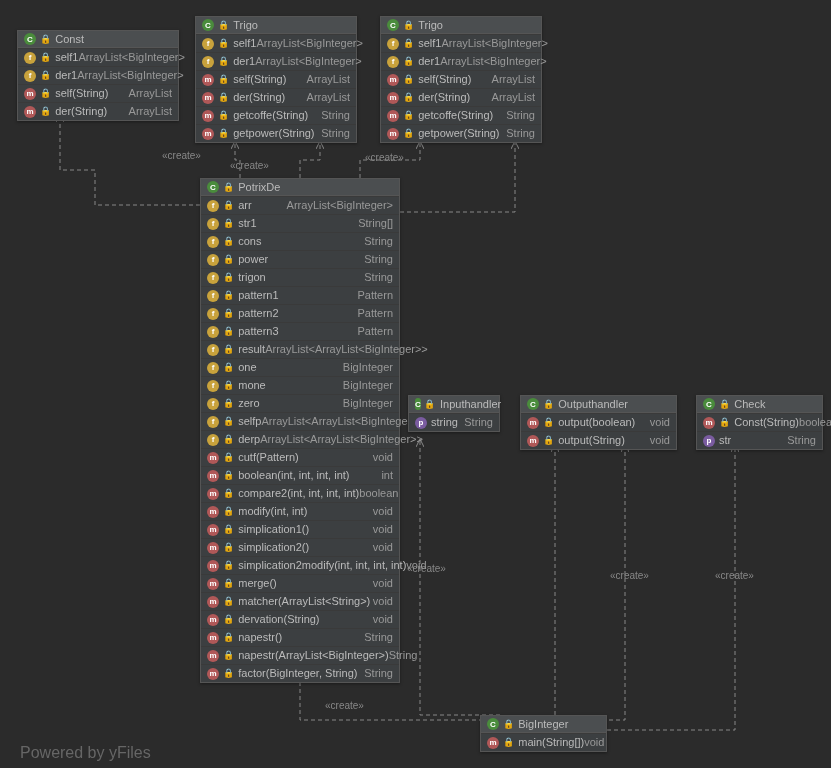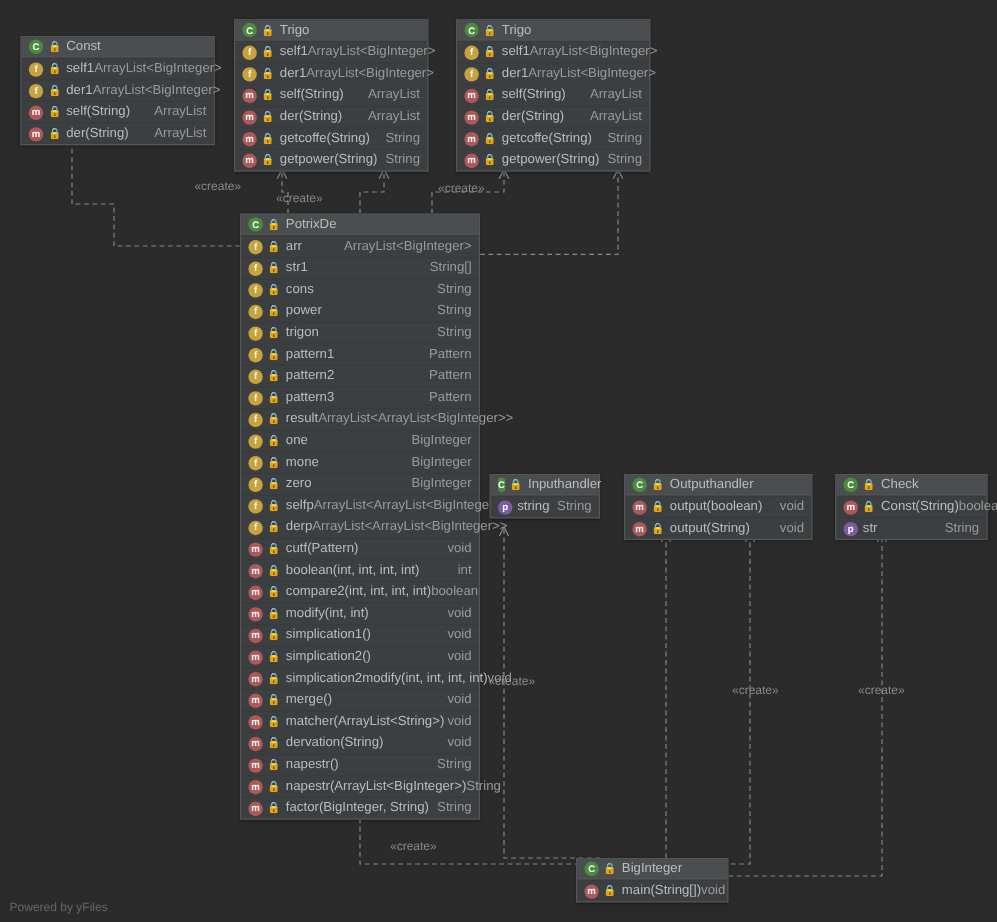--- a/index.html
+++ b/index.html
@@ -8,21 +8,21 @@
 .title{display:flex;align-items:center;gap:4px;padding:2px 6px;background:#4b4e50;border-bottom:1px solid #555}
 .row{display:flex;align-items:center;justify-content:space-between;padding:1px 6px;border-top:1px solid #3a3a3a;line-height:15px}
 .row .left{display:flex;align-items:center;gap:4px;white-space:nowrap}
 .row .right{color:#999;white-space:nowrap}
 .ico{display:inline-flex;align-items:center;justify-content:center;width:12px;height:12px;border-radius:6px;font-size:8px;font-weight:bold;color:#fff}
 .ico.c{background:#4a8c3c}  
 .ico.f{background:#c8a23c}  
 .ico.m{background:#b05858}  
 .ico.p{background:#7a5ca0}  
 .lock{color:#c97f3a;font-size:9px}
-.footer{position:absolute;left:8px;bottom:6px;color:#666;font-size:10px}
+.footer{position:absolute;left:20px;bottom:6px;color:#666;font-size:16px}
 svg.wires{position:absolute;inset:0;pointer-events:none}
 .lbl{position:absolute;color:#888;font-size:10px;background:transparent}
 </style>
 </head>
 <body>
 <div class="canvas">
 
 <svg class="wires" width="831" height="768">
   <defs>
     <marker id="arr" markerWidth="8" markerHeight="8" refX="7" refY="4" orient="auto">

